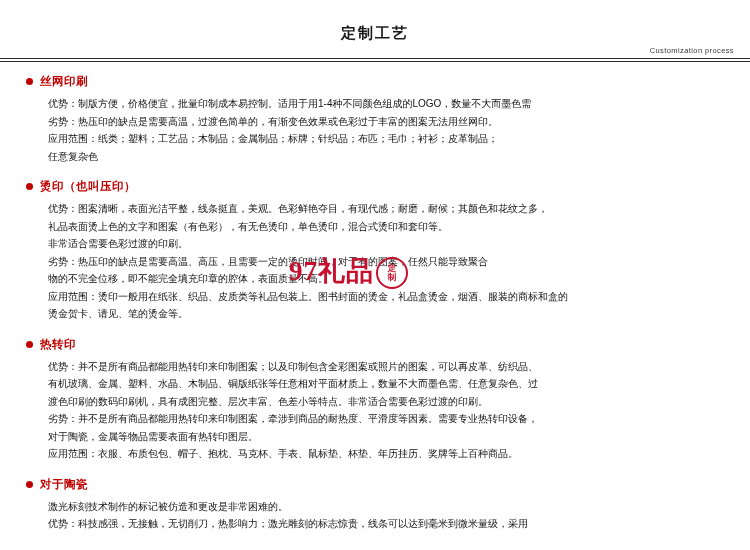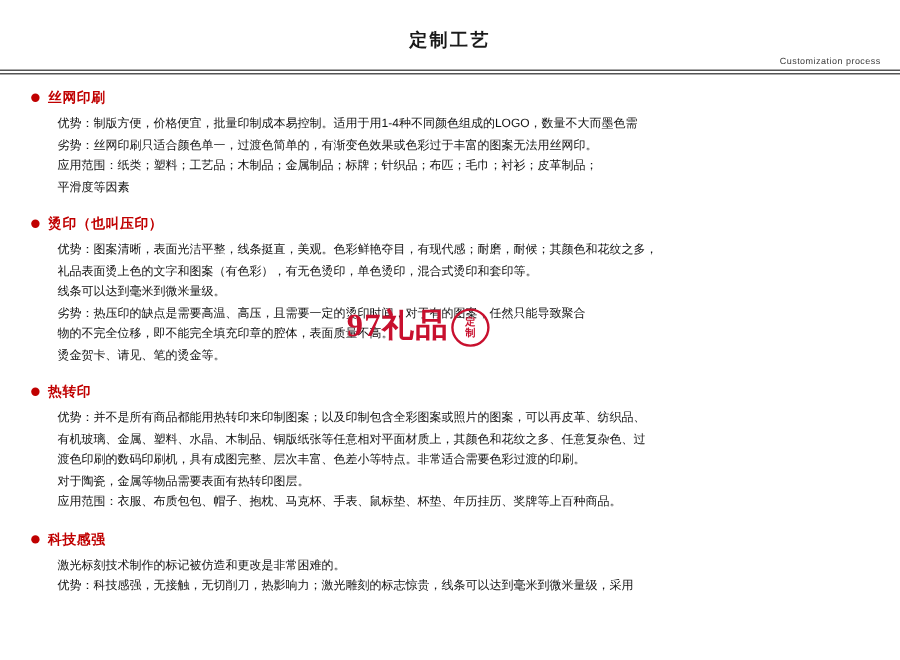--- a/index.html
+++ b/index.html
@@ -144,59 +144,61 @@
 
   <div class="content">
 
     <div class="section">
       <div class="sec-head">
         <span class="bullet"></span>
         <span class="sec-title">丝网印刷</span>
       </div>
       <div class="sec-body">
         <p class="para">优势：制版方便，价格便宜，批量印制成本易控制。适用于用1-4种不同颜色组成的LOGO，数量不大而墨色需</p>
-        <p class="para">劣势：丝网印刷只适合颜色单一，过渡色简单的，有渐变色效果或色彩过于丰富的图案无法用丝网印。</p>
+        <p class="para">劣势：热压印的缺点是需要高温，过渡色简单的，有渐变色效果或色彩过于丰富的图案无法用丝网印。</p>
         <p class="para">应用范围：纸类；塑料；工艺品；木制品；金属制品；标牌；针织品；布匹；毛巾；衬衫；皮革制品；</p>
-        <p class="para">平滑度等因素</p>
+        <p class="para">任意复杂色</p>
       </div>
     </div>
 
     <div class="section">
       <div class="sec-head">
         <span class="bullet"></span>
         <span class="sec-title">烫印（也叫压印）</span>
       </div>
       <div class="sec-body">
         <p class="para">优势：图案清晰，表面光洁平整，线条挺直，美观。色彩鲜艳夺目，有现代感；耐磨，耐候；其颜色和花纹之多，</p>
         <p class="para">礼品表面烫上色的文字和图案（有色彩），有无色烫印，单色烫印，混合式烫印和套印等。</p>
-        <p class="para">线条可以达到毫米到微米量级。</p>
+        <p class="para">非常适合需要色彩过渡的印刷。</p>
         <p class="para">劣势：热压印的缺点是需要高温、高压，且需要一定的烫印时间，对于有的图案，任然只能导致聚合</p>
         <p class="para">物的不完全位移，即不能完全填充印章的腔体，表面质量不高。</p>
+        <p class="para">应用范围：烫印一般用在纸张、织品、皮质类等礼品包装上。图书封面的烫金，礼品盒烫金，烟酒、服装的商标和盒的</p>
         <p class="para">烫金贺卡、请见、笔的烫金等。</p>
       </div>
     </div>
 
     <div class="section">
       <div class="sec-head">
         <span class="bullet"></span>
         <span class="sec-title">热转印</span>
       </div>
       <div class="sec-body">
         <p class="para">优势：并不是所有商品都能用热转印来印制图案；以及印制包含全彩图案或照片的图案，可以再皮革、纺织品、</p>
-        <p class="para">有机玻璃、金属、塑料、水晶、木制品、铜版纸张等任意相对平面材质上，其颜色和花纹之多、任意复杂色、过</p>
+        <p class="para">有机玻璃、金属、塑料、水晶、木制品、铜版纸张等任意相对平面材质上，数量不大而墨色需、任意复杂色、过</p>
         <p class="para">渡色印刷的数码印刷机，具有成图完整、层次丰富、色差小等特点。非常适合需要色彩过渡的印刷。</p>
+        <p class="para">劣势：并不是所有商品都能用热转印来印制图案，牵涉到商品的耐热度、平滑度等因素。需要专业热转印设备，</p>
         <p class="para">对于陶瓷，金属等物品需要表面有热转印图层。</p>
         <p class="para">应用范围：衣服、布质包包、帽子、抱枕、马克杯、手表、鼠标垫、杯垫、年历挂历、奖牌等上百种商品。</p>
       </div>
     </div>
 
     <div class="section">
       <div class="sec-head">
         <span class="bullet"></span>
-        <span class="sec-title">科技感强</span>
+        <span class="sec-title">对于陶瓷</span>
       </div>
       <div class="sec-body">
         <p class="para">激光标刻技术制作的标记被仿造和更改是非常困难的。</p>
         <p class="para">优势：科技感强，无接触，无切削刀，热影响力；激光雕刻的标志惊贵，线条可以达到毫米到微米量级，采用</p>
 
       </div>
     </div>
 
   </div>
 

